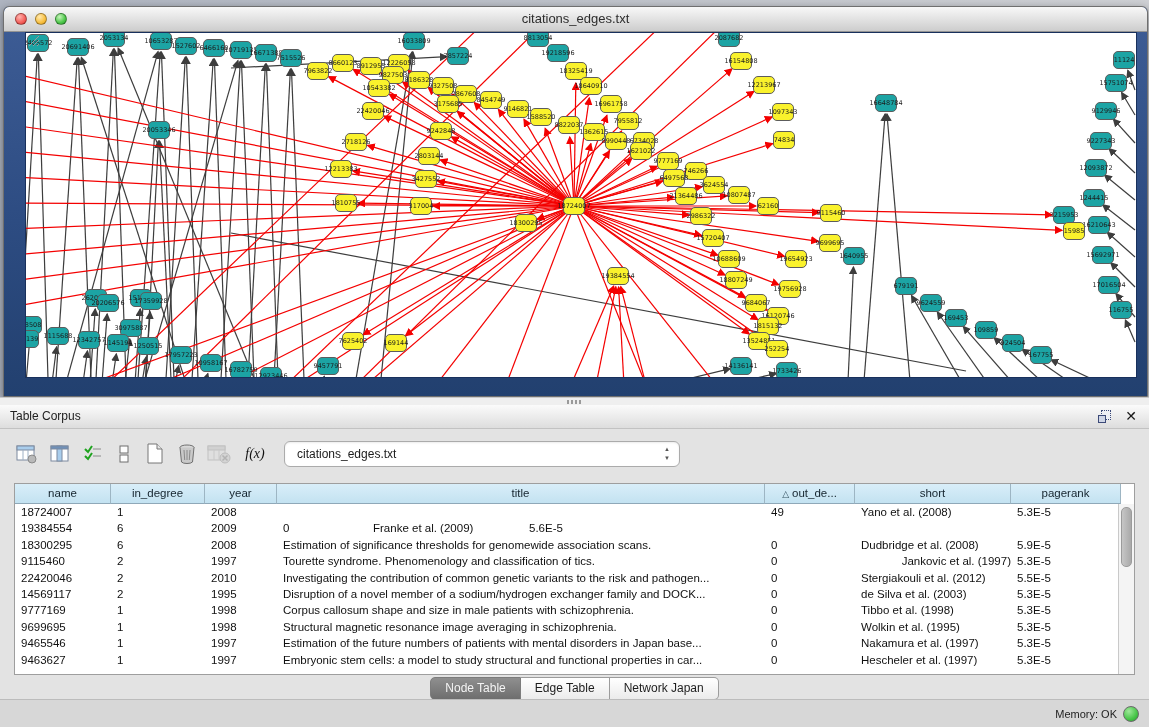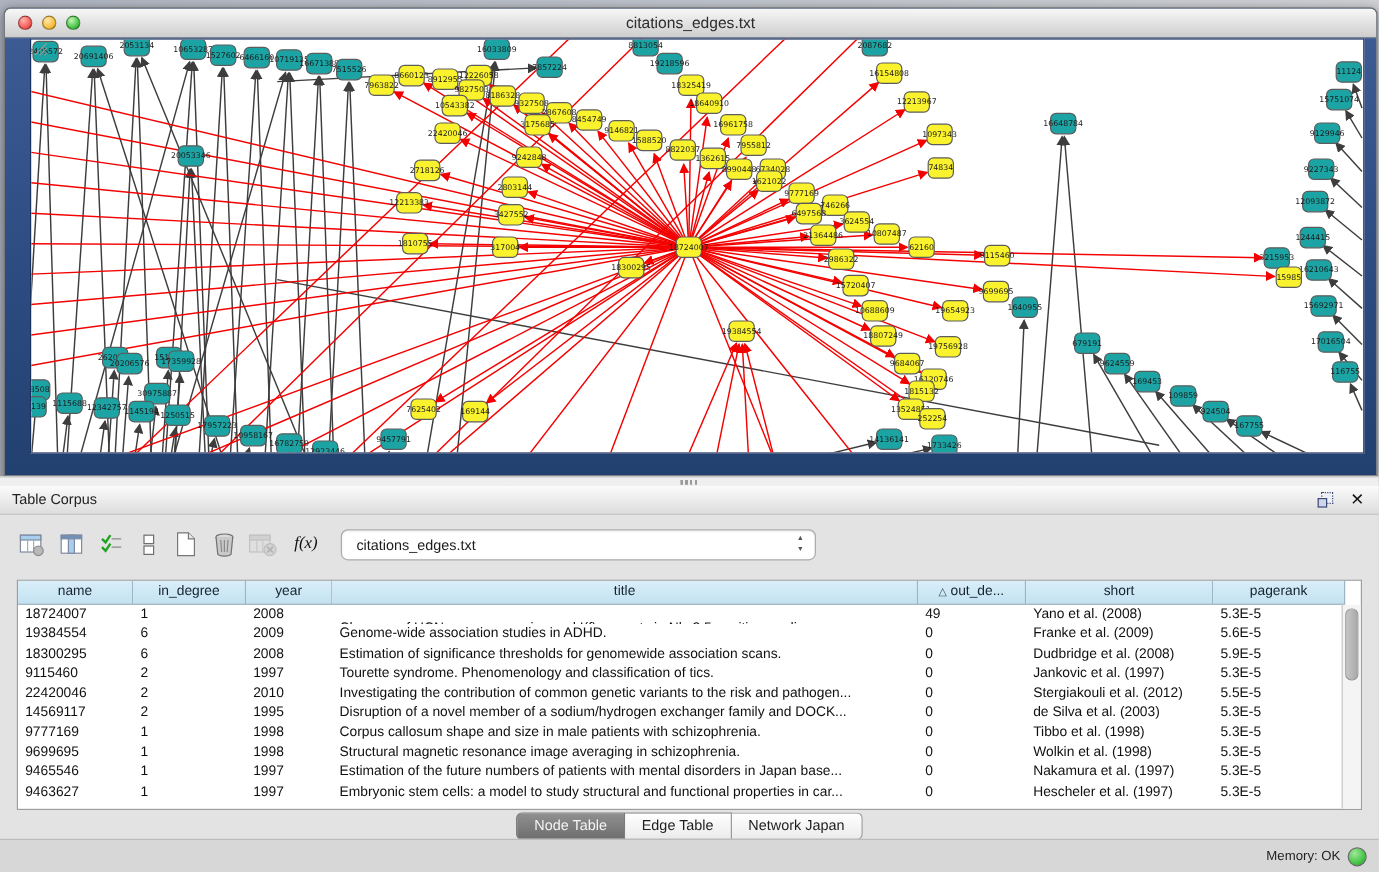--- a/index.html
+++ b/index.html
@@ -796,41 +796,40 @@
             <div class="td" style="width: 72px;">2008</div>
             <div class="td" style="width: 488px; margin-top: 12px;">Changes of HCN gene expression and I(f) currents in Nkx2.5-positive cardiomyoc...</div>
             <div class="td" style="width: 90px;">49</div>
             <div class="td" style="width: 156px;">Yano et al. (2008)</div>
             <div class="td" style="width: 110px;">5.3E-5</div>
           </div>
           <div class="tr">
             <div class="td" style="width: 96px;">19384554</div>
             <div class="td" style="width: 94px;">6</div>
             <div class="td" style="width: 72px;">2009</div>
-            <div class="td" style="width: 488px;">Genome-wide association studies in ADHD.</div>
             <div class="td" style="width: 90px;">0</div>
             <div class="td" style="width: 156px;">Franke et al. (2009)</div>
             <div class="td" style="width: 110px;">5.6E-5</div>
           </div>
           <div class="tr">
             <div class="td" style="width: 96px;">18300295</div>
             <div class="td" style="width: 94px;">6</div>
             <div class="td" style="width: 72px;">2008</div>
             <div class="td" style="width: 488px;">Estimation of significance thresholds for genomewide association scans.</div>
             <div class="td" style="width: 90px;">0</div>
             <div class="td" style="width: 156px;">Dudbridge et al. (2008)</div>
             <div class="td" style="width: 110px;">5.9E-5</div>
           </div>
           <div class="tr">
             <div class="td" style="width: 96px;">9115460</div>
             <div class="td" style="width: 94px;">2</div>
             <div class="td" style="width: 72px;">1997</div>
             <div class="td" style="width: 488px;">Tourette syndrome. Phenomenology and classification of tics.</div>
             <div class="td" style="width: 90px;">0</div>
-            <div class="td" style="width: 156px;">Jankovic et al. (1997)</div>
+            <div class="td" style="width: 156px; text-align: right;">Jankovic et al. (1997)</div>
             <div class="td" style="width: 110px;">5.3E-5</div>
           </div>
           <div class="tr">
             <div class="td" style="width: 96px;">22420046</div>
             <div class="td" style="width: 94px;">2</div>
             <div class="td" style="width: 72px;">2010</div>
             <div class="td" style="width: 488px;">Investigating the contribution of common genetic variants to the risk and pathogen...</div>
             <div class="td" style="width: 90px;">0</div>
             <div class="td" style="width: 156px;">Stergiakouli et al. (2012)</div>
             <div class="td" style="width: 110px;">5.5E-5</div>
@@ -852,21 +851,21 @@
             <div class="td" style="width: 90px;">0</div>
             <div class="td" style="width: 156px;">Tibbo et al. (1998)</div>
             <div class="td" style="width: 110px;">5.3E-5</div>
           </div>
           <div class="tr">
             <div class="td" style="width: 96px;">9699695</div>
             <div class="td" style="width: 94px;">1</div>
             <div class="td" style="width: 72px;">1998</div>
             <div class="td" style="width: 488px;">Structural magnetic resonance image averaging in schizophrenia.</div>
             <div class="td" style="width: 90px;">0</div>
-            <div class="td" style="width: 156px;">Wolkin et al. (1998)</div>
+            <div class="td" style="width: 156px;">Wolkin et al. (1995)</div>
             <div class="td" style="width: 110px;">5.3E-5</div>
           </div>
           <div class="tr">
             <div class="td" style="width: 96px;">9465546</div>
             <div class="td" style="width: 94px;">1</div>
             <div class="td" style="width: 72px;">1997</div>
             <div class="td" style="width: 488px;">Estimation of the future numbers of patients with mental disorders in Japan base...</div>
             <div class="td" style="width: 90px;">0</div>
             <div class="td" style="width: 156px;">Nakamura et al. (1997)</div>
             <div class="td" style="width: 110px;">5.3E-5</div>

